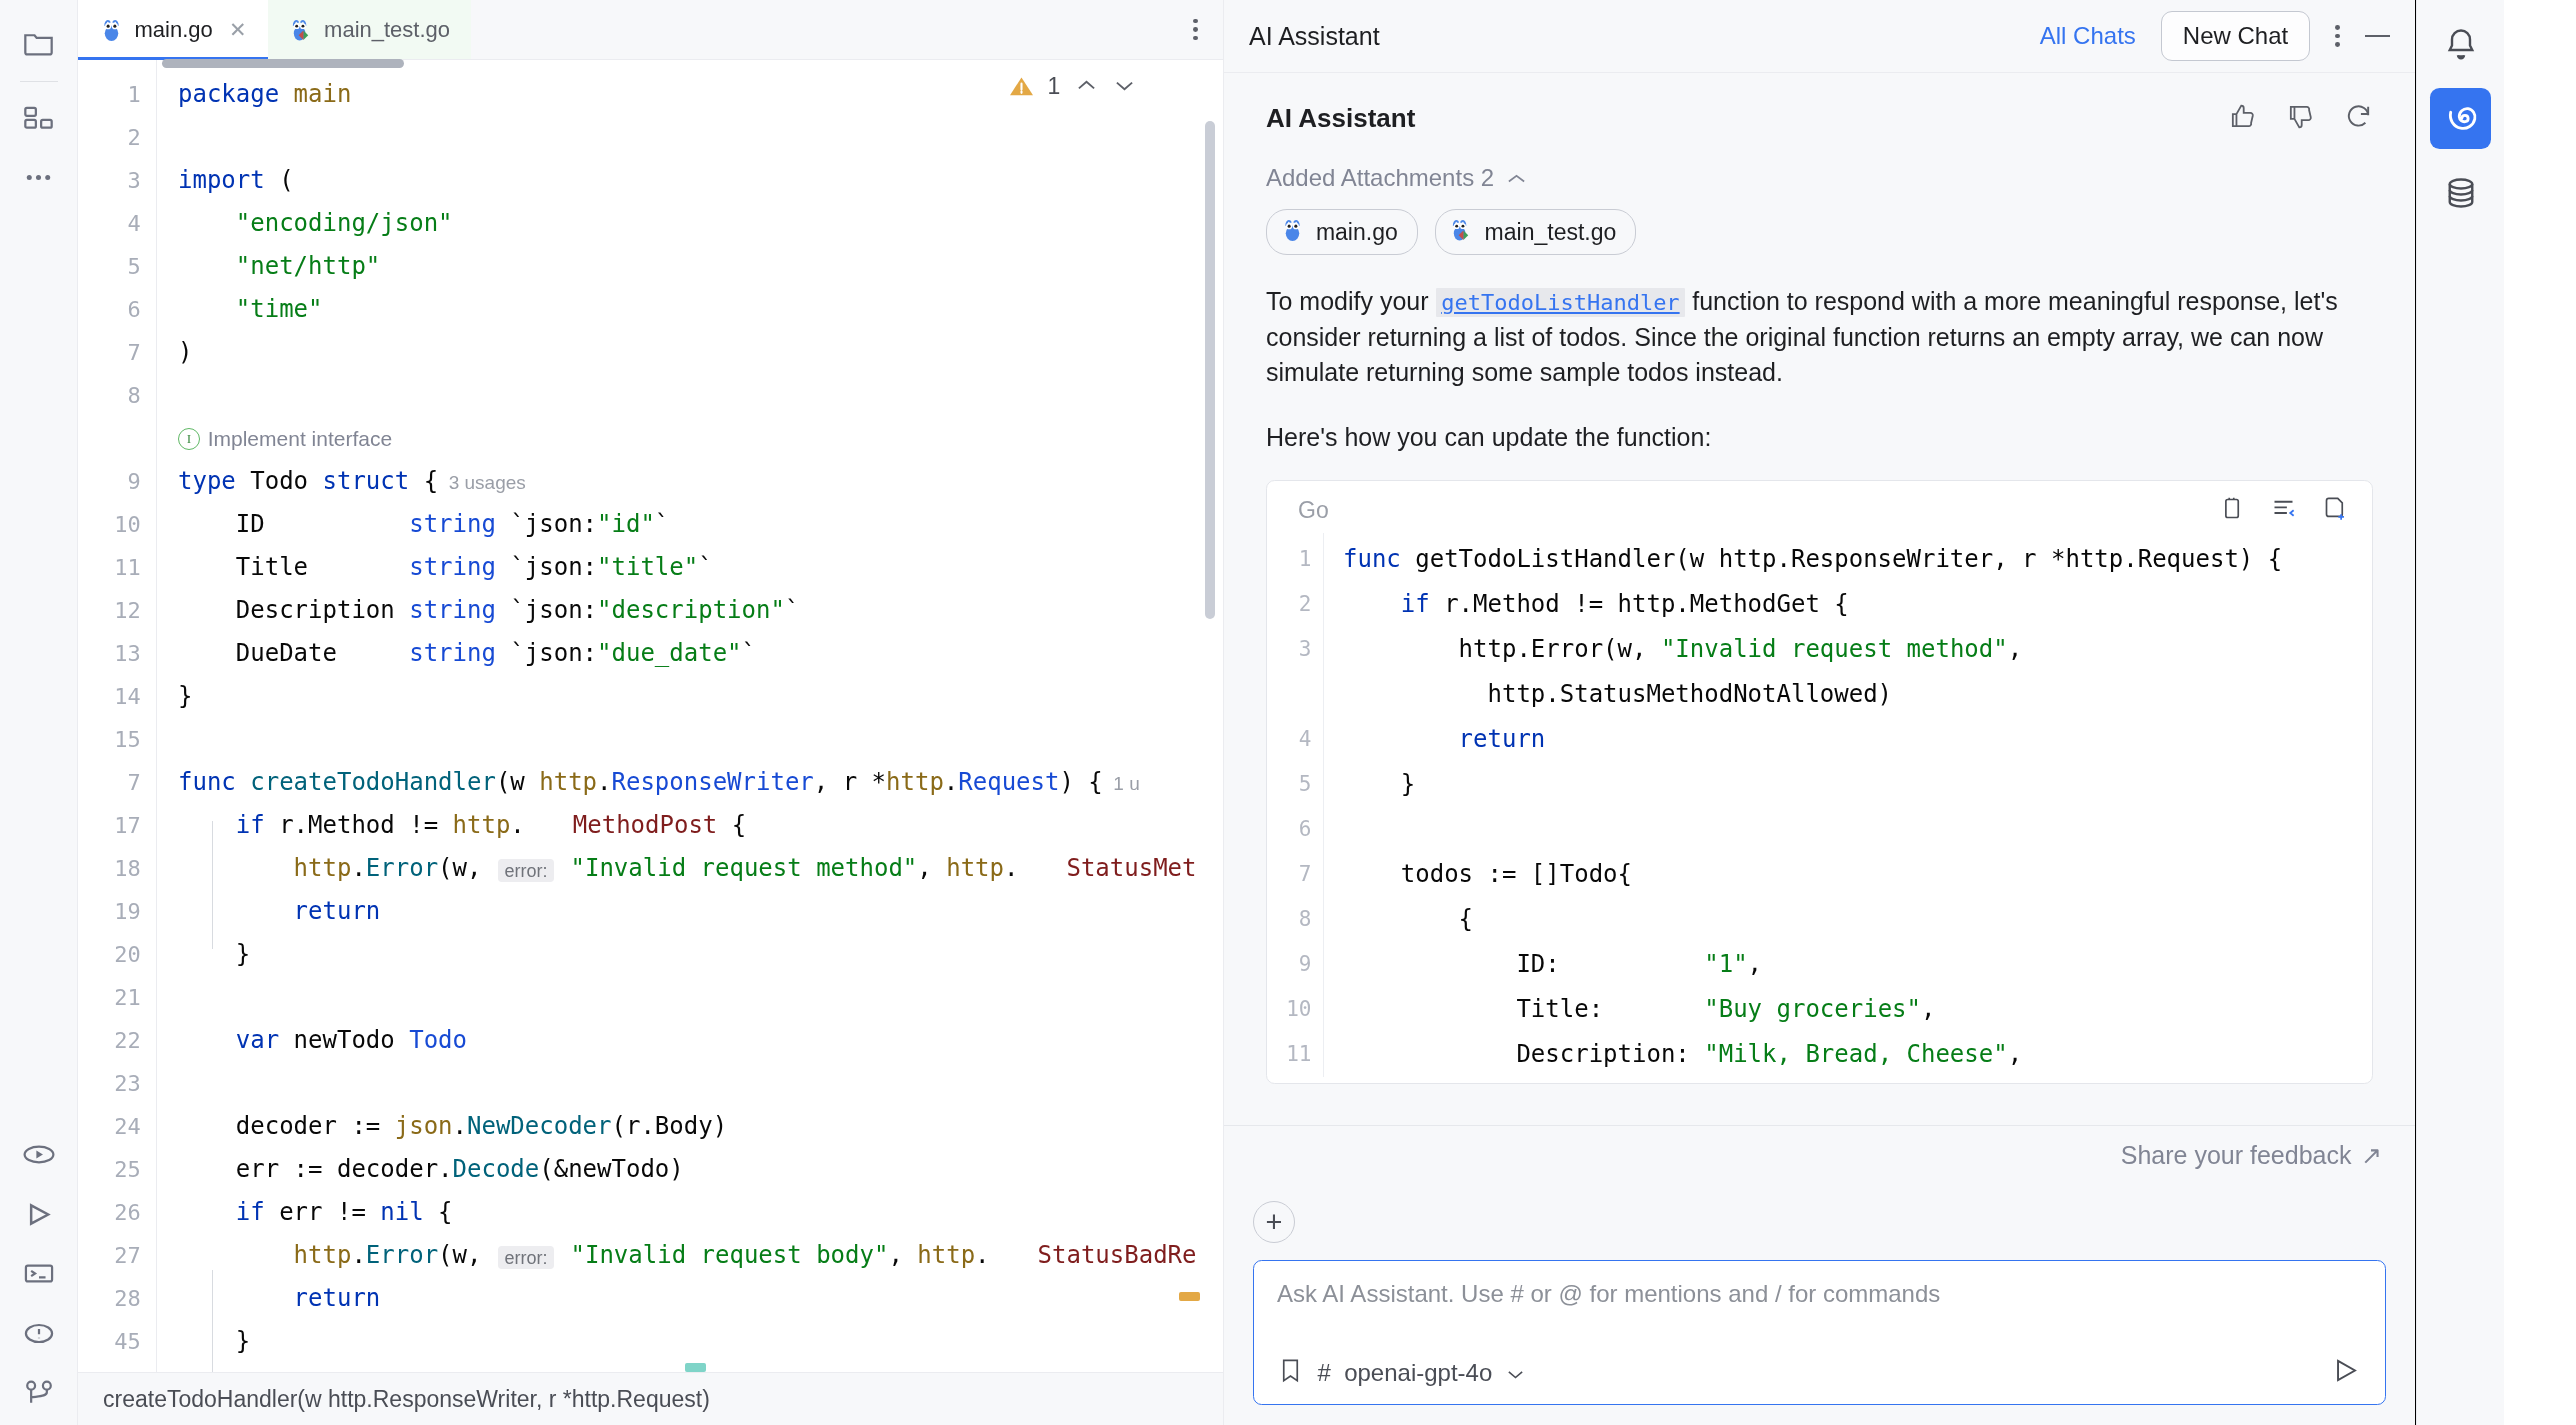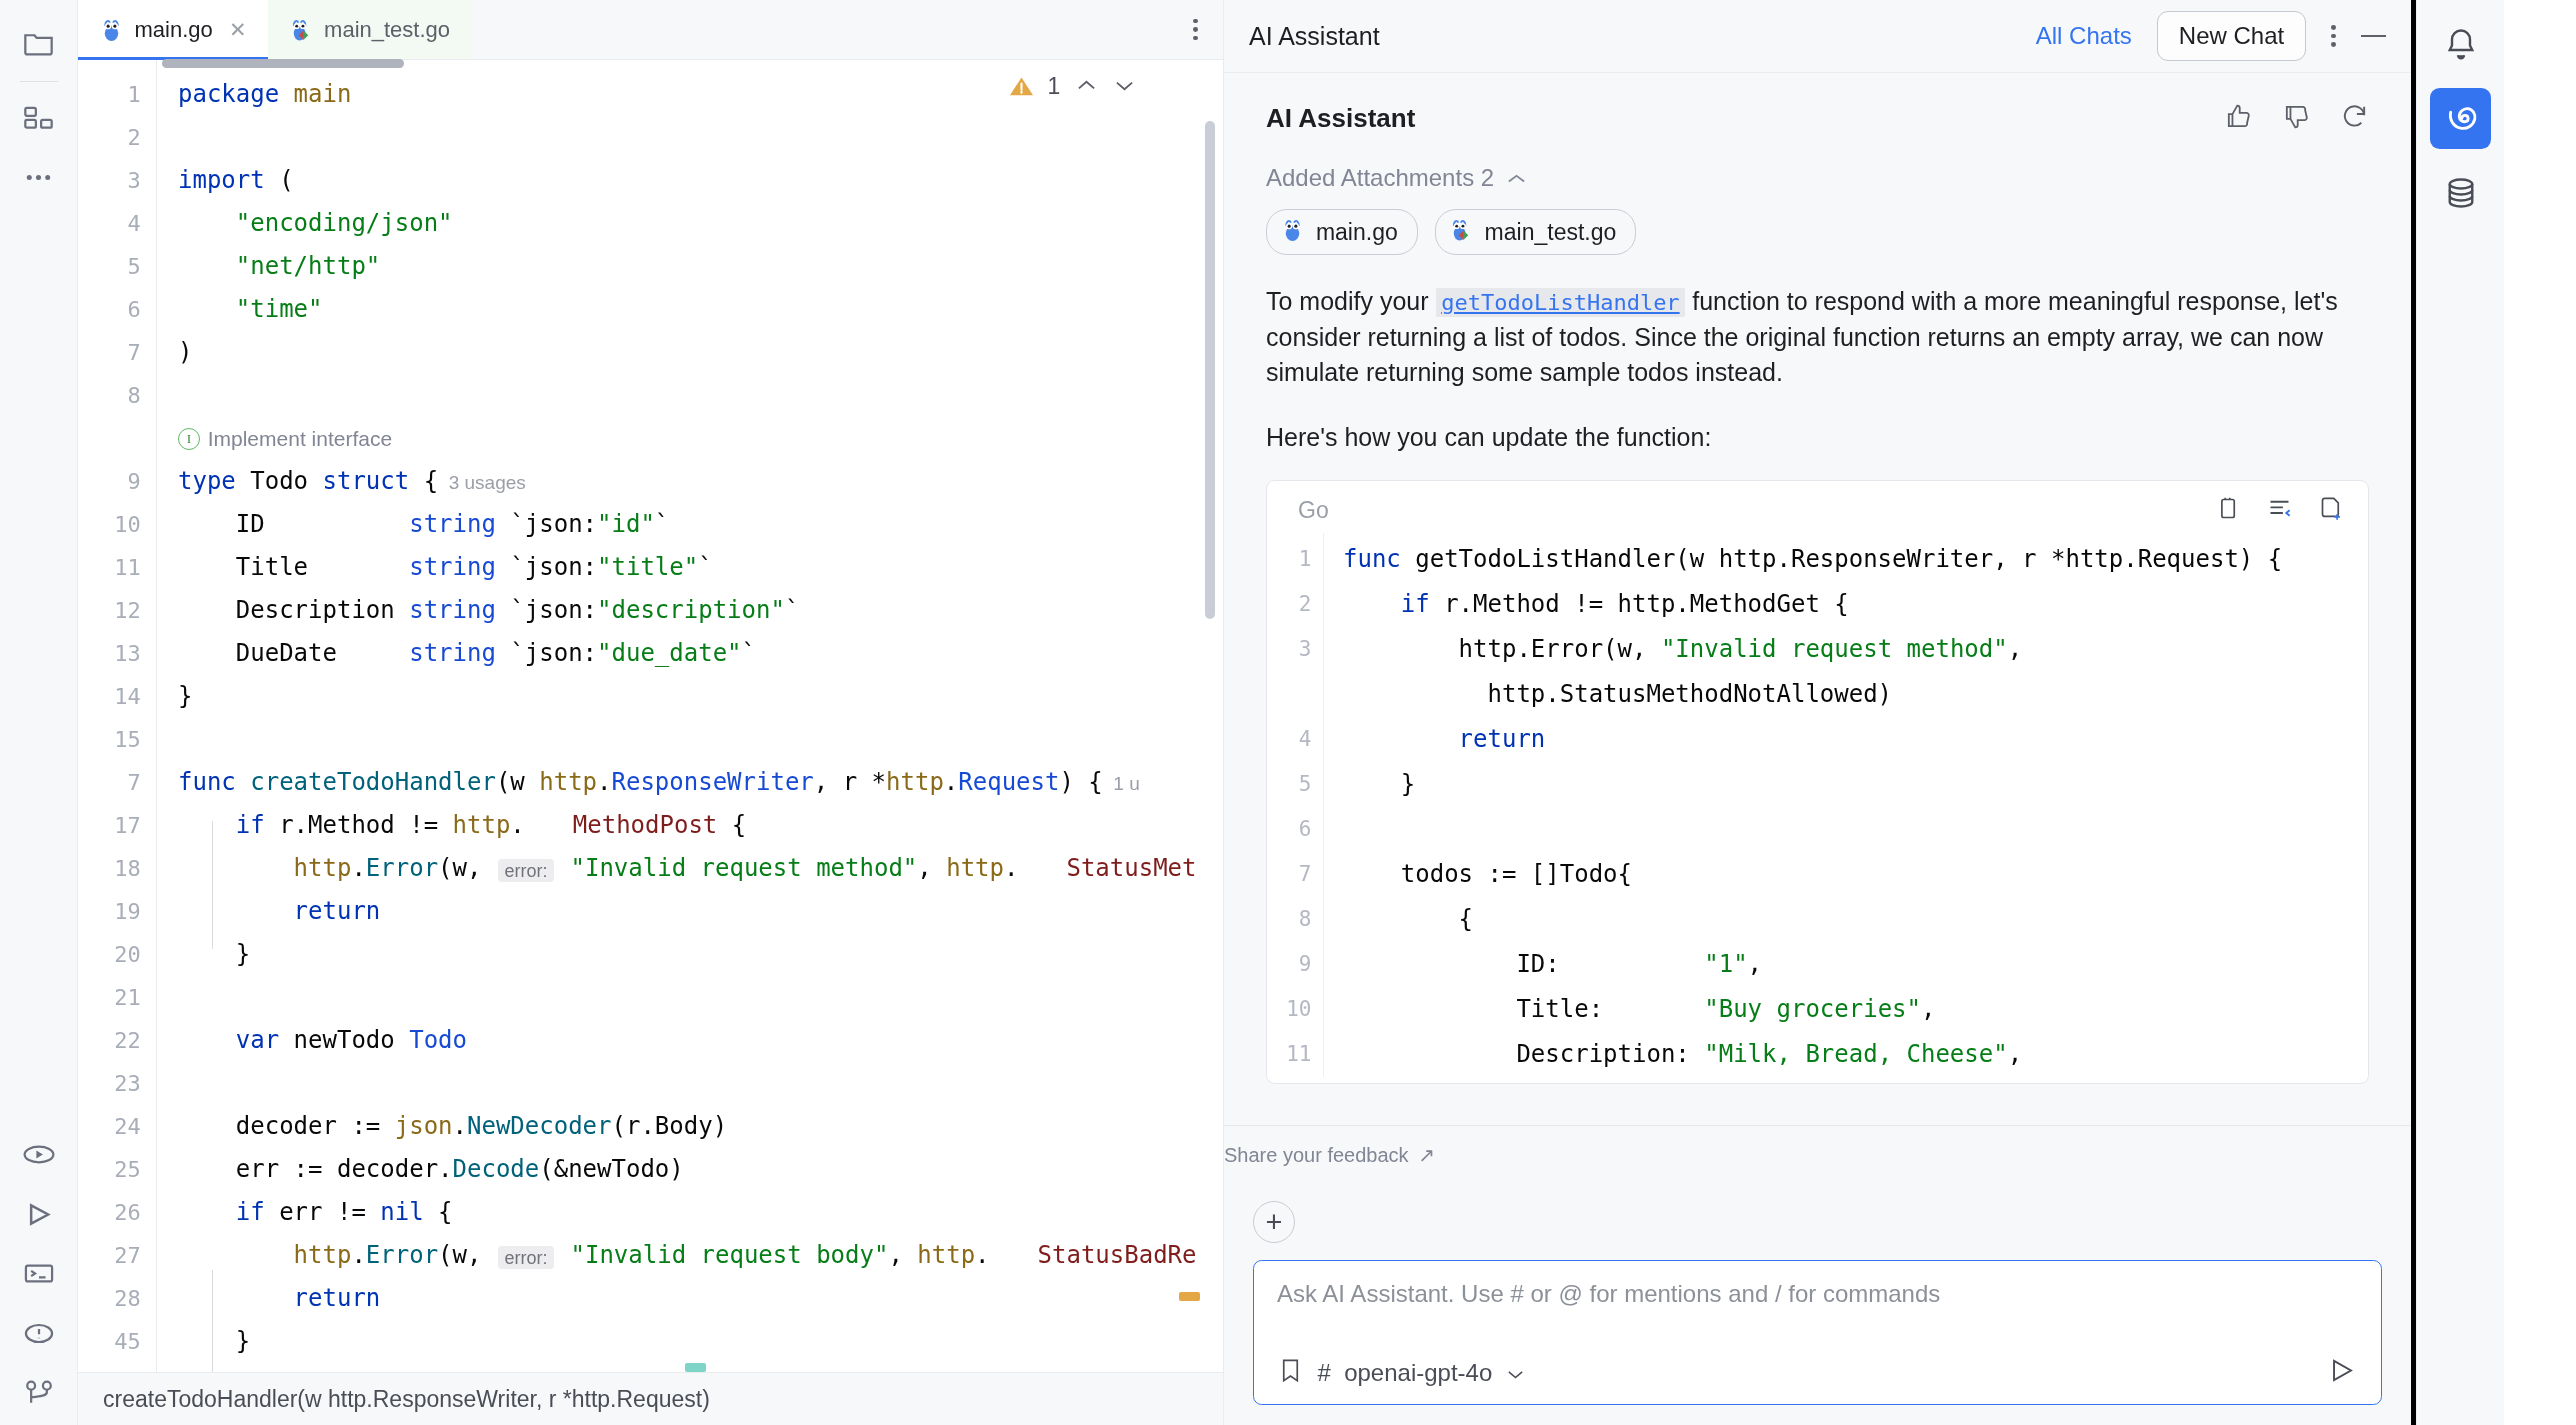--- a/index.html
+++ b/index.html
@@ -128,21 +128,21 @@
 
   .statusbar {
     height: 54px; border-top: 1px solid #ebecf0; background: #f7f8fa;
     display: flex; align-items: center; padding-left: 25px;
     font-size: 23px; color: #4a4d55;
   }
 
   
   .ai-panel {
     flex: 1; height: 100%; display: flex; flex-direction: column;
-    background: #f97316; border-right: 5px solid #000000; min-width: 0;
+    background: #f97316; border-right: 1px solid #000000; min-width: 0;
   }
   .ai-head {
     height: 73px; display: flex; align-items: center; padding: 0 25px;
     border-bottom: 1px solid #ebecf0; background: #f7f8fa;
     flex: 0 0 73px;
   }
   .ai-head-title { font-size: 25px; color: #1e1f22; }
   .ai-head-right { margin-left: auto; display: flex; align-items: center; gap: 25px; }
   .link-blue { color: #3574f0; font-size: 24px; }
   .btn-newchat {
@@ -181,22 +181,22 @@
     padding-bottom: 5.7px;
   }
   .cb-gutter { width: 56px; flex: 0 0 56px; text-align: right; color: #b4b8c2;
                font-size: 21px; padding-right: 11.5px; padding-top: 3.8px; }
   .cb-gutter div { height: 45px; line-height: 45px; }
   .cb-code { flex: 1; border-left: 1px solid #eceef2; padding-left: 19px; padding-top: 3.8px;
              white-space: pre; overflow: hidden; }
   .cb-code div { height: 45px; line-height: 45px; color: #080808; }
 
   .feedback-bar {
-    height: 59px; display: flex; align-items: center; justify-content: flex-start;
-    padding-right: 33px; font-size: 20px; color: #818594;
+    height: 59px; display: flex; align-items: center; justify-content: flex-end;
+    padding-right: 33px; font-size: 25px; color: #818594;
     border-top: 1px solid #e6e8ec; background: #f7f8fa; flex: 0 0 59px;
   }
   .composer { padding: 17px 29px 21px 29px; background: #f7f8fa; flex: 0 0 auto; }
   .plus-btn {
     width: 42px; height: 42px; border: 1px solid #c9ccd4; border-radius: 50%;
     display: flex; align-items: center; justify-content: center;
     color: #4a4d55; font-size: 29px; background: #f7f8fa; margin-bottom: 17px;
   }
   .input-box {
     border: 1.9px solid #3574f0; border-radius: 8.6px; background: #ffffff;

